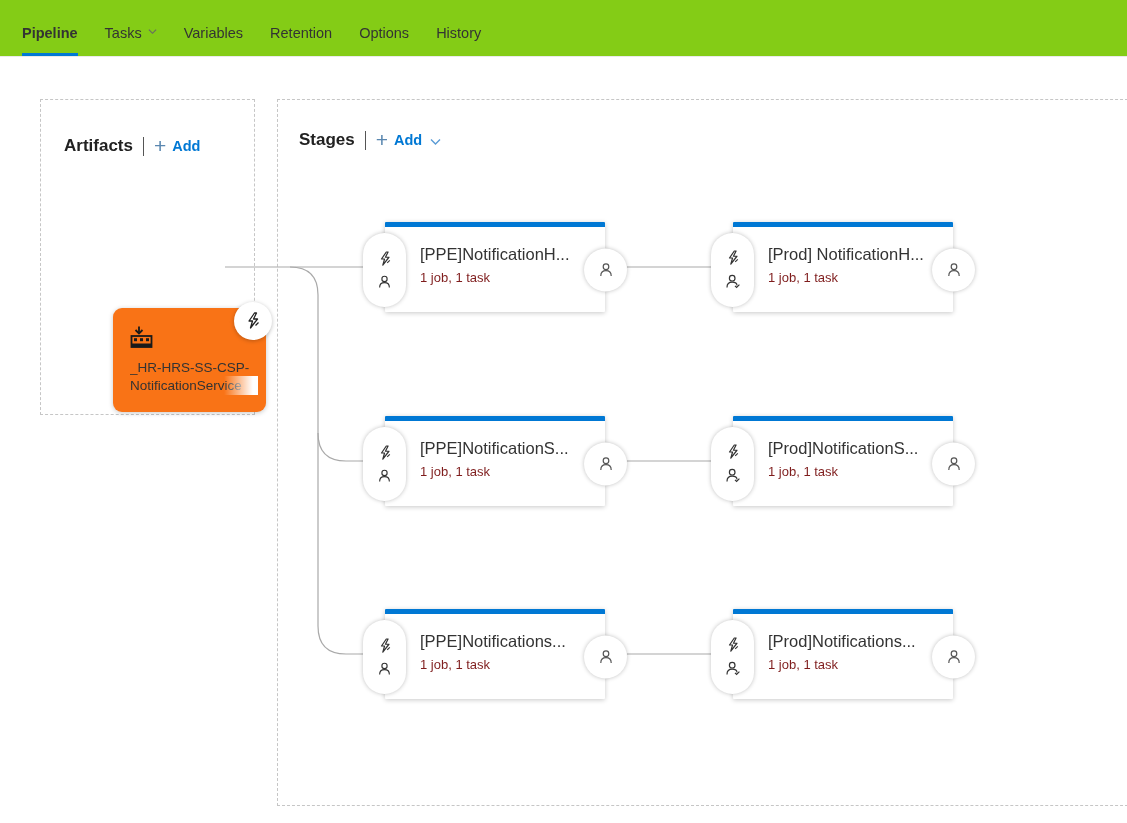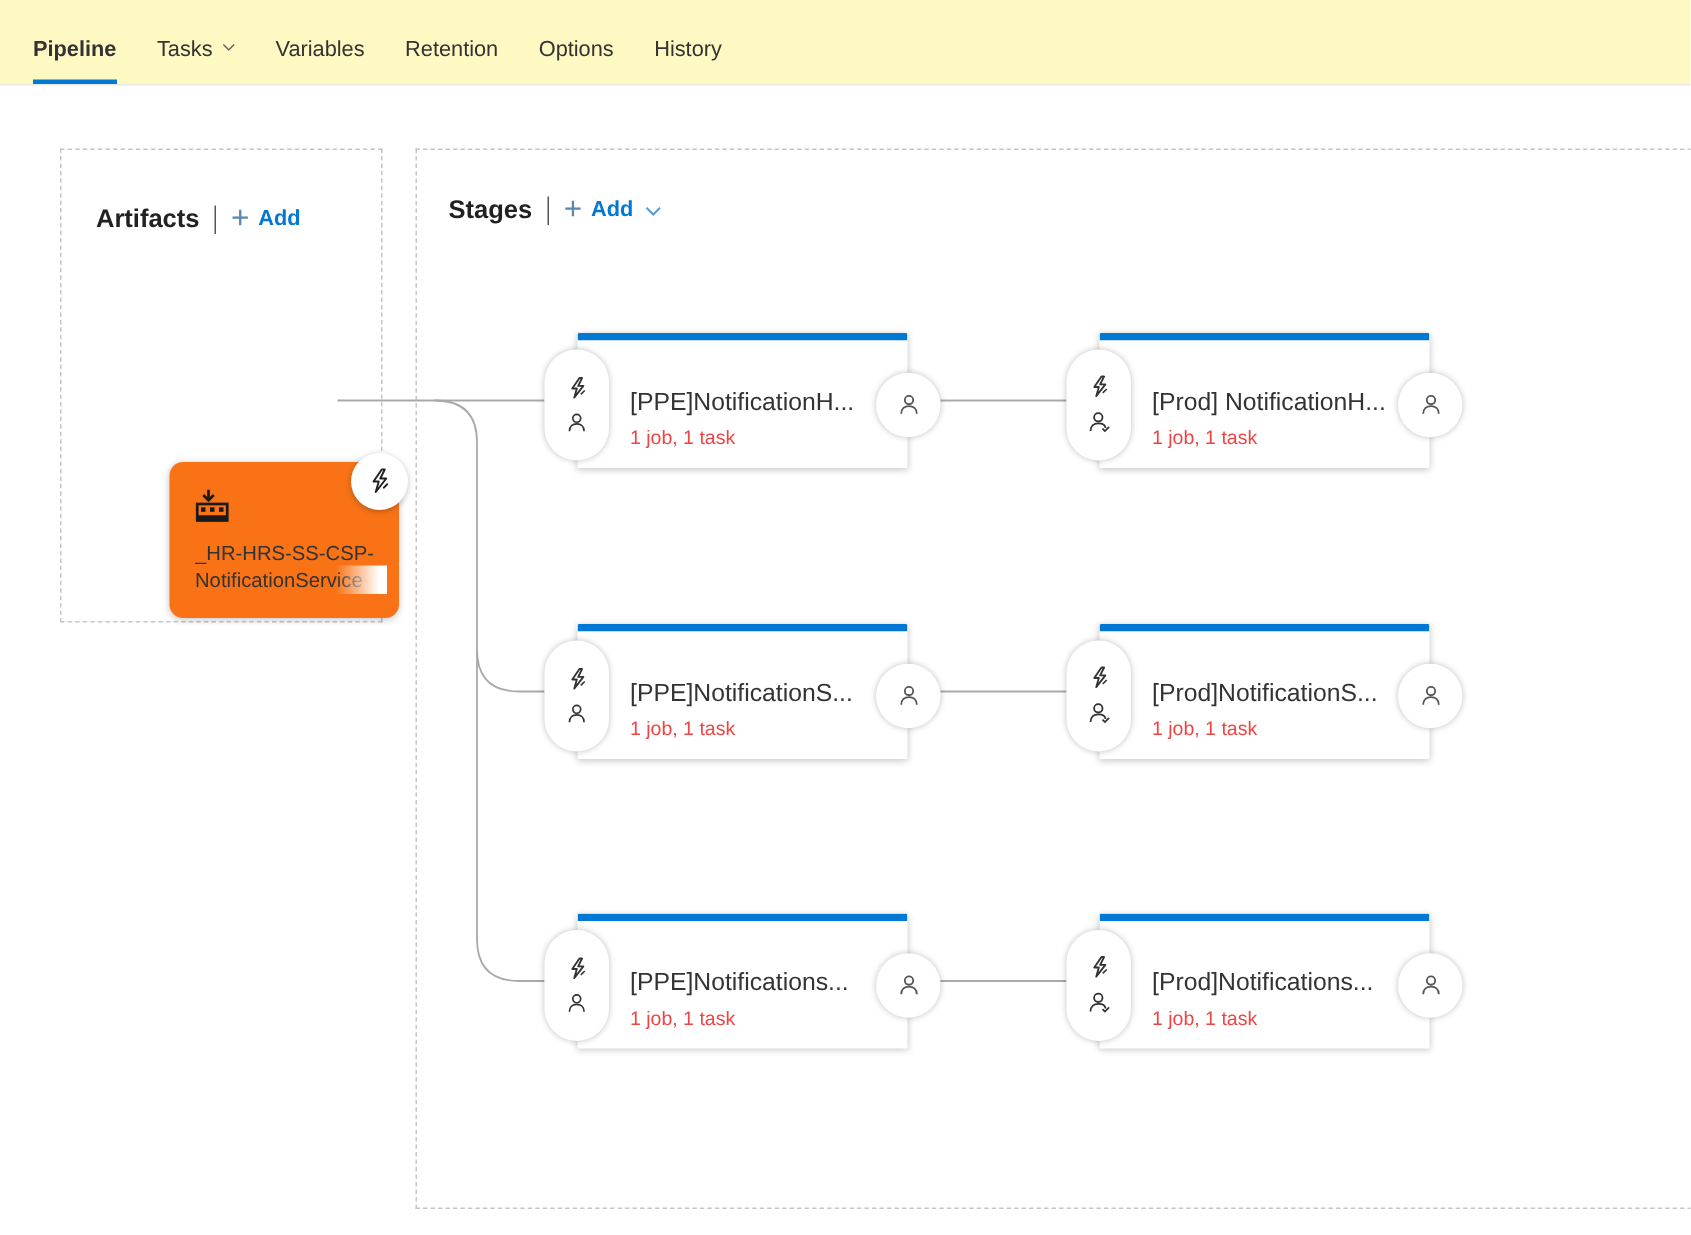--- a/index.html
+++ b/index.html
@@ -3,21 +3,21 @@
 <meta charset="utf-8">
 <style>
   * { margin: 0; padding: 0; box-sizing: border-box; }
   html, body { width: 1127px; height: 823px; background: #fff; overflow: hidden;
     font-family: "Liberation Sans", sans-serif; color: #333; }
   .canvas { position: relative; width: 1127px; height: 823px; }
 
   
   .tabbar { position: absolute; left: 0; top: 0; width: 1127px; height: 57px;
     display: flex; align-items: stretch; padding-left: 22px; gap: 27px;
-    border-bottom: 1px solid #eaeaea; background: #fef9c3; }
+    border-bottom: 1px solid #eaeaea; background: #84cc16; }
   .tab { display: flex; align-items: center; gap: 6px; font-size: 14.5px; color: #333;
     border-bottom: 3px solid transparent; padding-top: 12px; cursor: pointer; }
   .tab.active { font-weight: bold; border-bottom-color: #0078d4; }
   .tab .chev { display: inline-block; width: 9px; height: 9px; margin-top: -2px; }
   .tab .chev svg { display: block; }
 
   
   .panel { position: absolute; border: 1px dashed #c6c6c6; background: #fff; }
   .panel-artifacts { left: 40px; top: 99px; width: 215px; height: 316px; }
   .panel-stages { left: 277px; top: 99px; width: 871px; height: 707px; }
@@ -47,24 +47,24 @@
 
   
   .schedule { position: absolute; left: 74px; top: 353px; display: flex; gap: 15px;
     align-items: center; cursor: pointer; }
   .schedule-text { font-size: 14.5px; color: #8a8a8a; line-height: 18px; }
 
   
   .stage-card { position: absolute; width: 220px; height: 90px; background: #fff;
     border-top: 5px solid #0078d4; border-radius: 1px;
     box-shadow: 0 1px 5px rgba(0,0,0,.22); cursor: pointer; z-index: 3; }
-  .stage-card .stage-body { padding: 18px 0 0 35px; margin-top: 14px; }
+  .stage-card .stage-body { padding: 18px 0 0 35px; }
   .stage-title { font-size: 16.5px; color: #333; white-space: nowrap; overflow: hidden;
     width: 172px; }
-  .stage-sub { font-size: 13px; color: #ef4444; margin-top: 6px; cursor: pointer; }
+  .stage-sub { font-size: 13px; color: #7f1d1d; margin-top: 6px; cursor: pointer; }
   .pre-pill { position: absolute; left: -22px; top: 50%; transform: translateY(-50%);
     width: 43px; height: 74px; background: #fff; border-radius: 22px;
     box-shadow: 0 0 4px rgba(0,0,0,.25); display: flex; flex-direction: column;
     align-items: center; justify-content: center; gap: 7px; cursor: pointer; }
   .post-circle { position: absolute; right: -22px; top: 50%; transform: translateY(-50%);
     width: 43px; height: 43px; background: #fff; border-radius: 50%;
     box-shadow: 0 0 4px rgba(0,0,0,.25); display: flex; align-items: center;
     justify-content: center; cursor: pointer; }
   .pos-c0 { left: 385px; } .pos-c1 { left: 733px; }
   .pos-r0 { top: 222px; } .pos-r1 { top: 416px; } .pos-r2 { top: 609px; }

